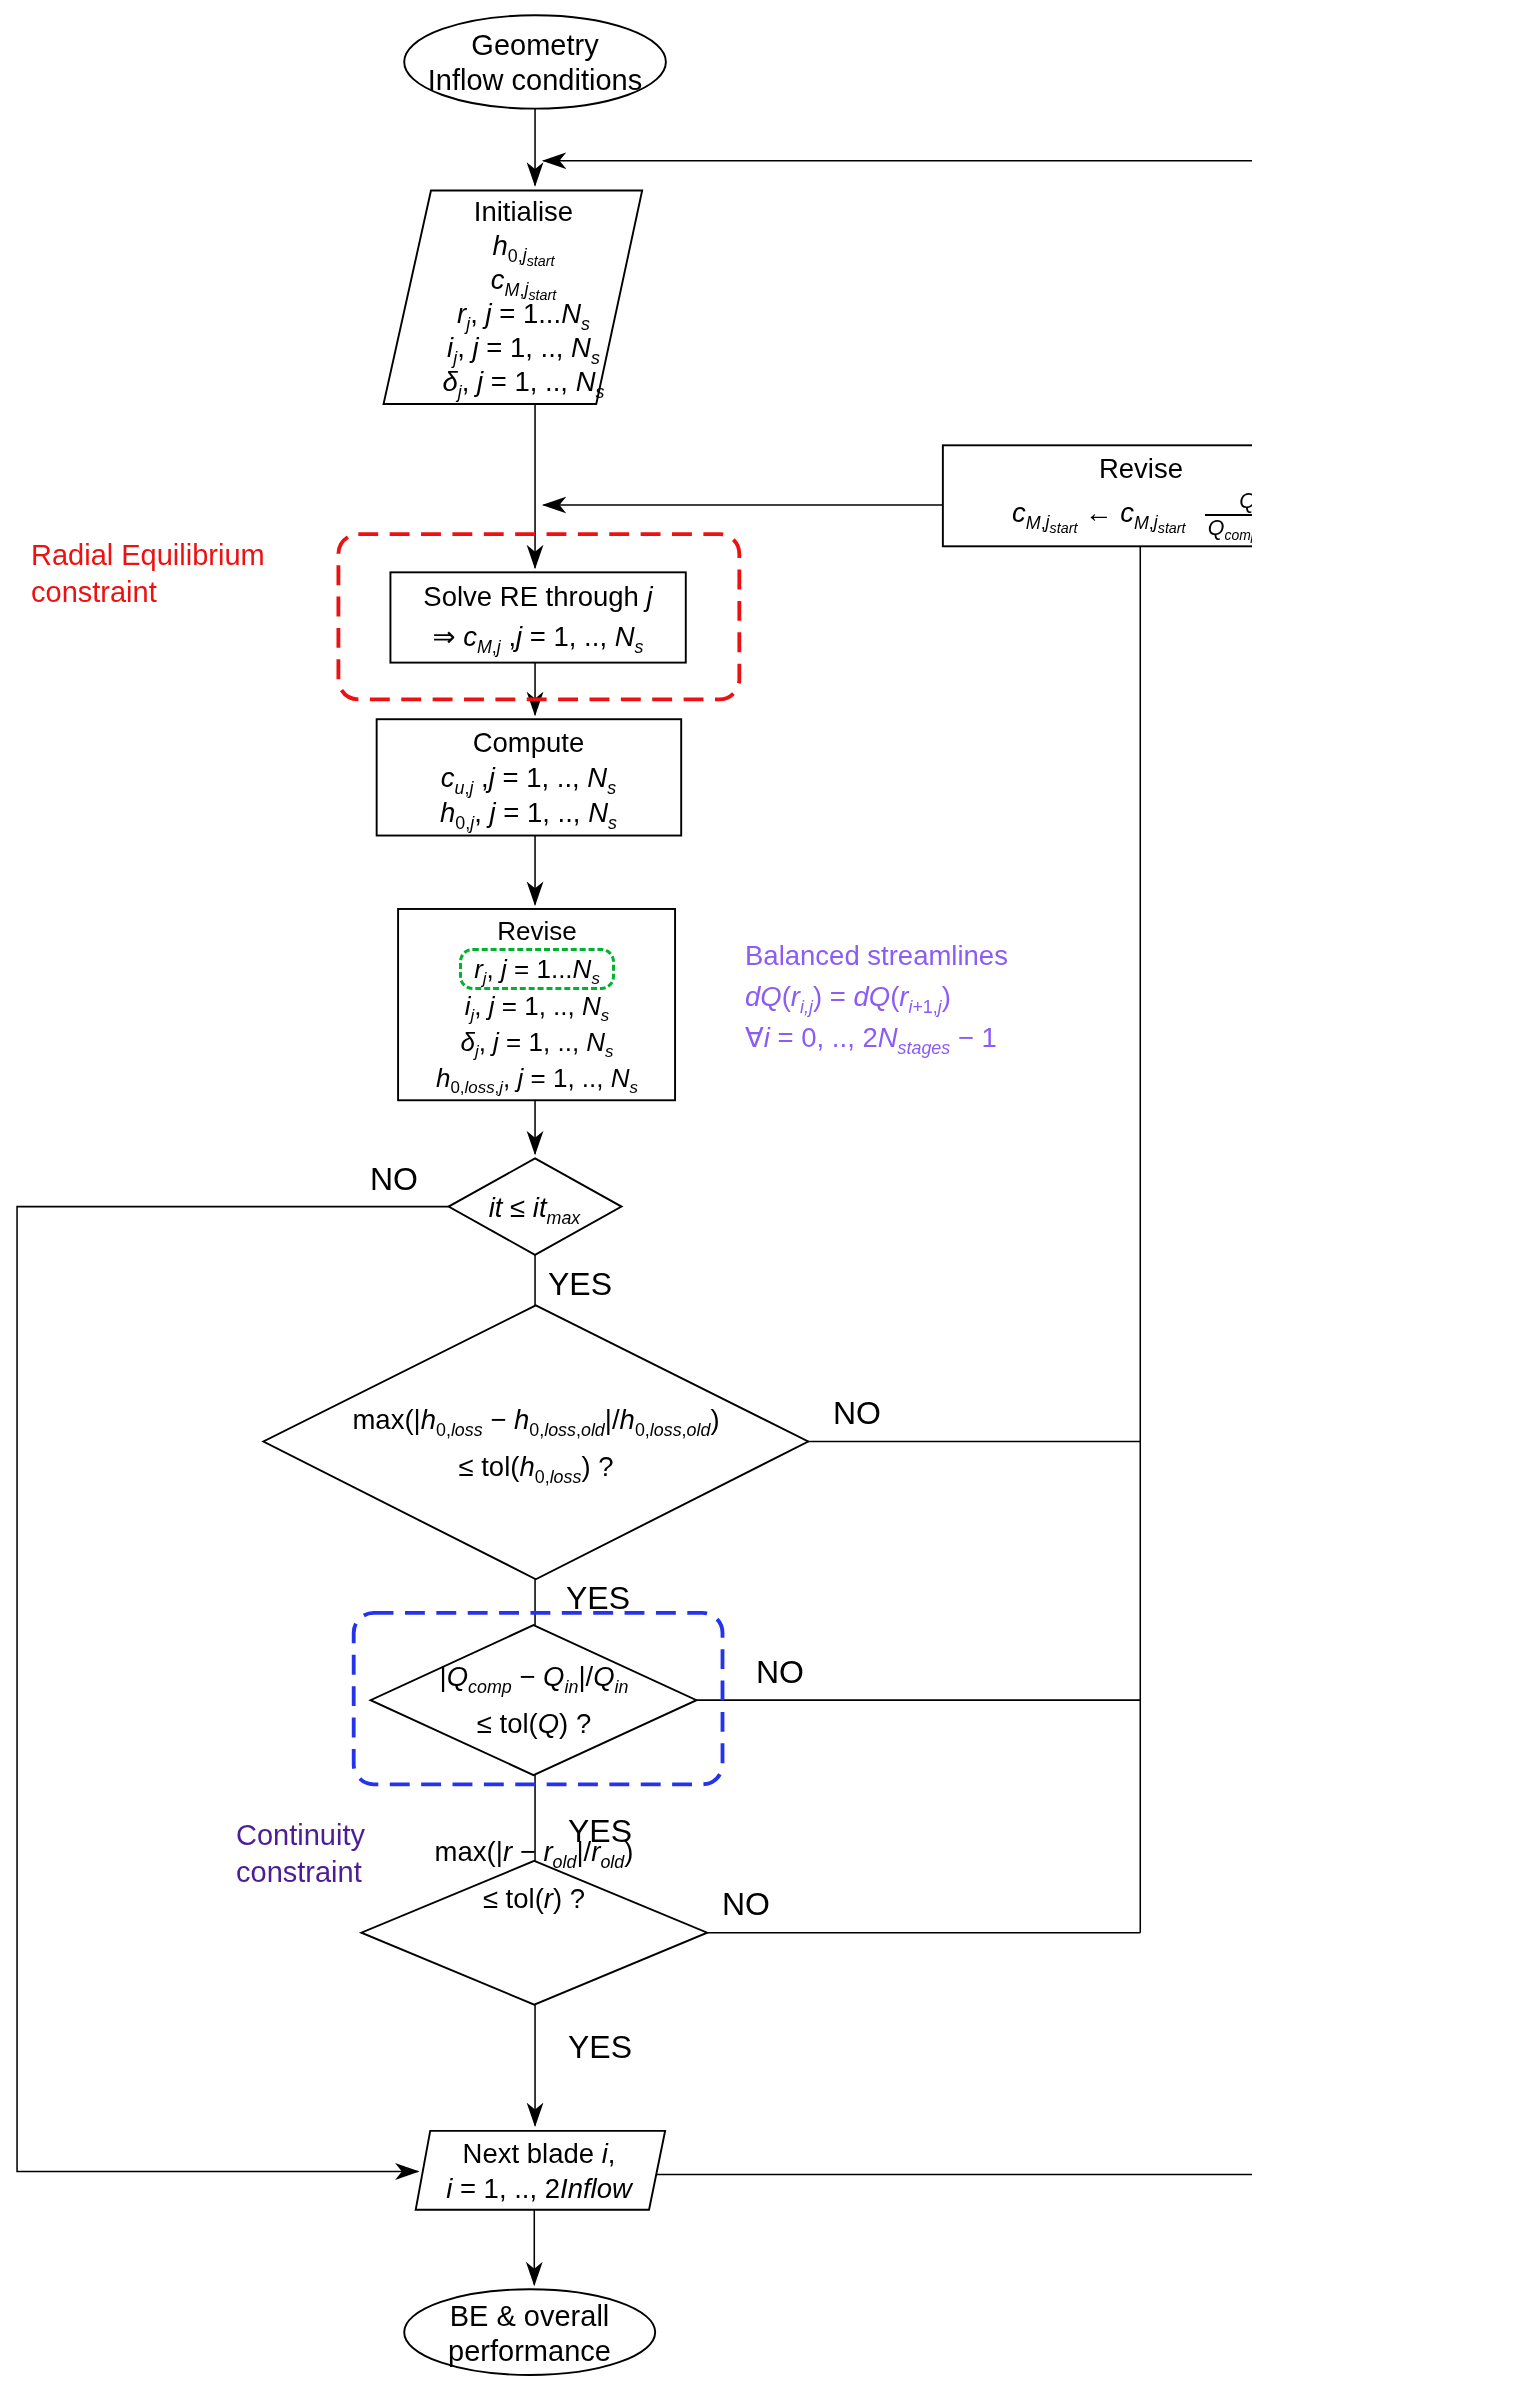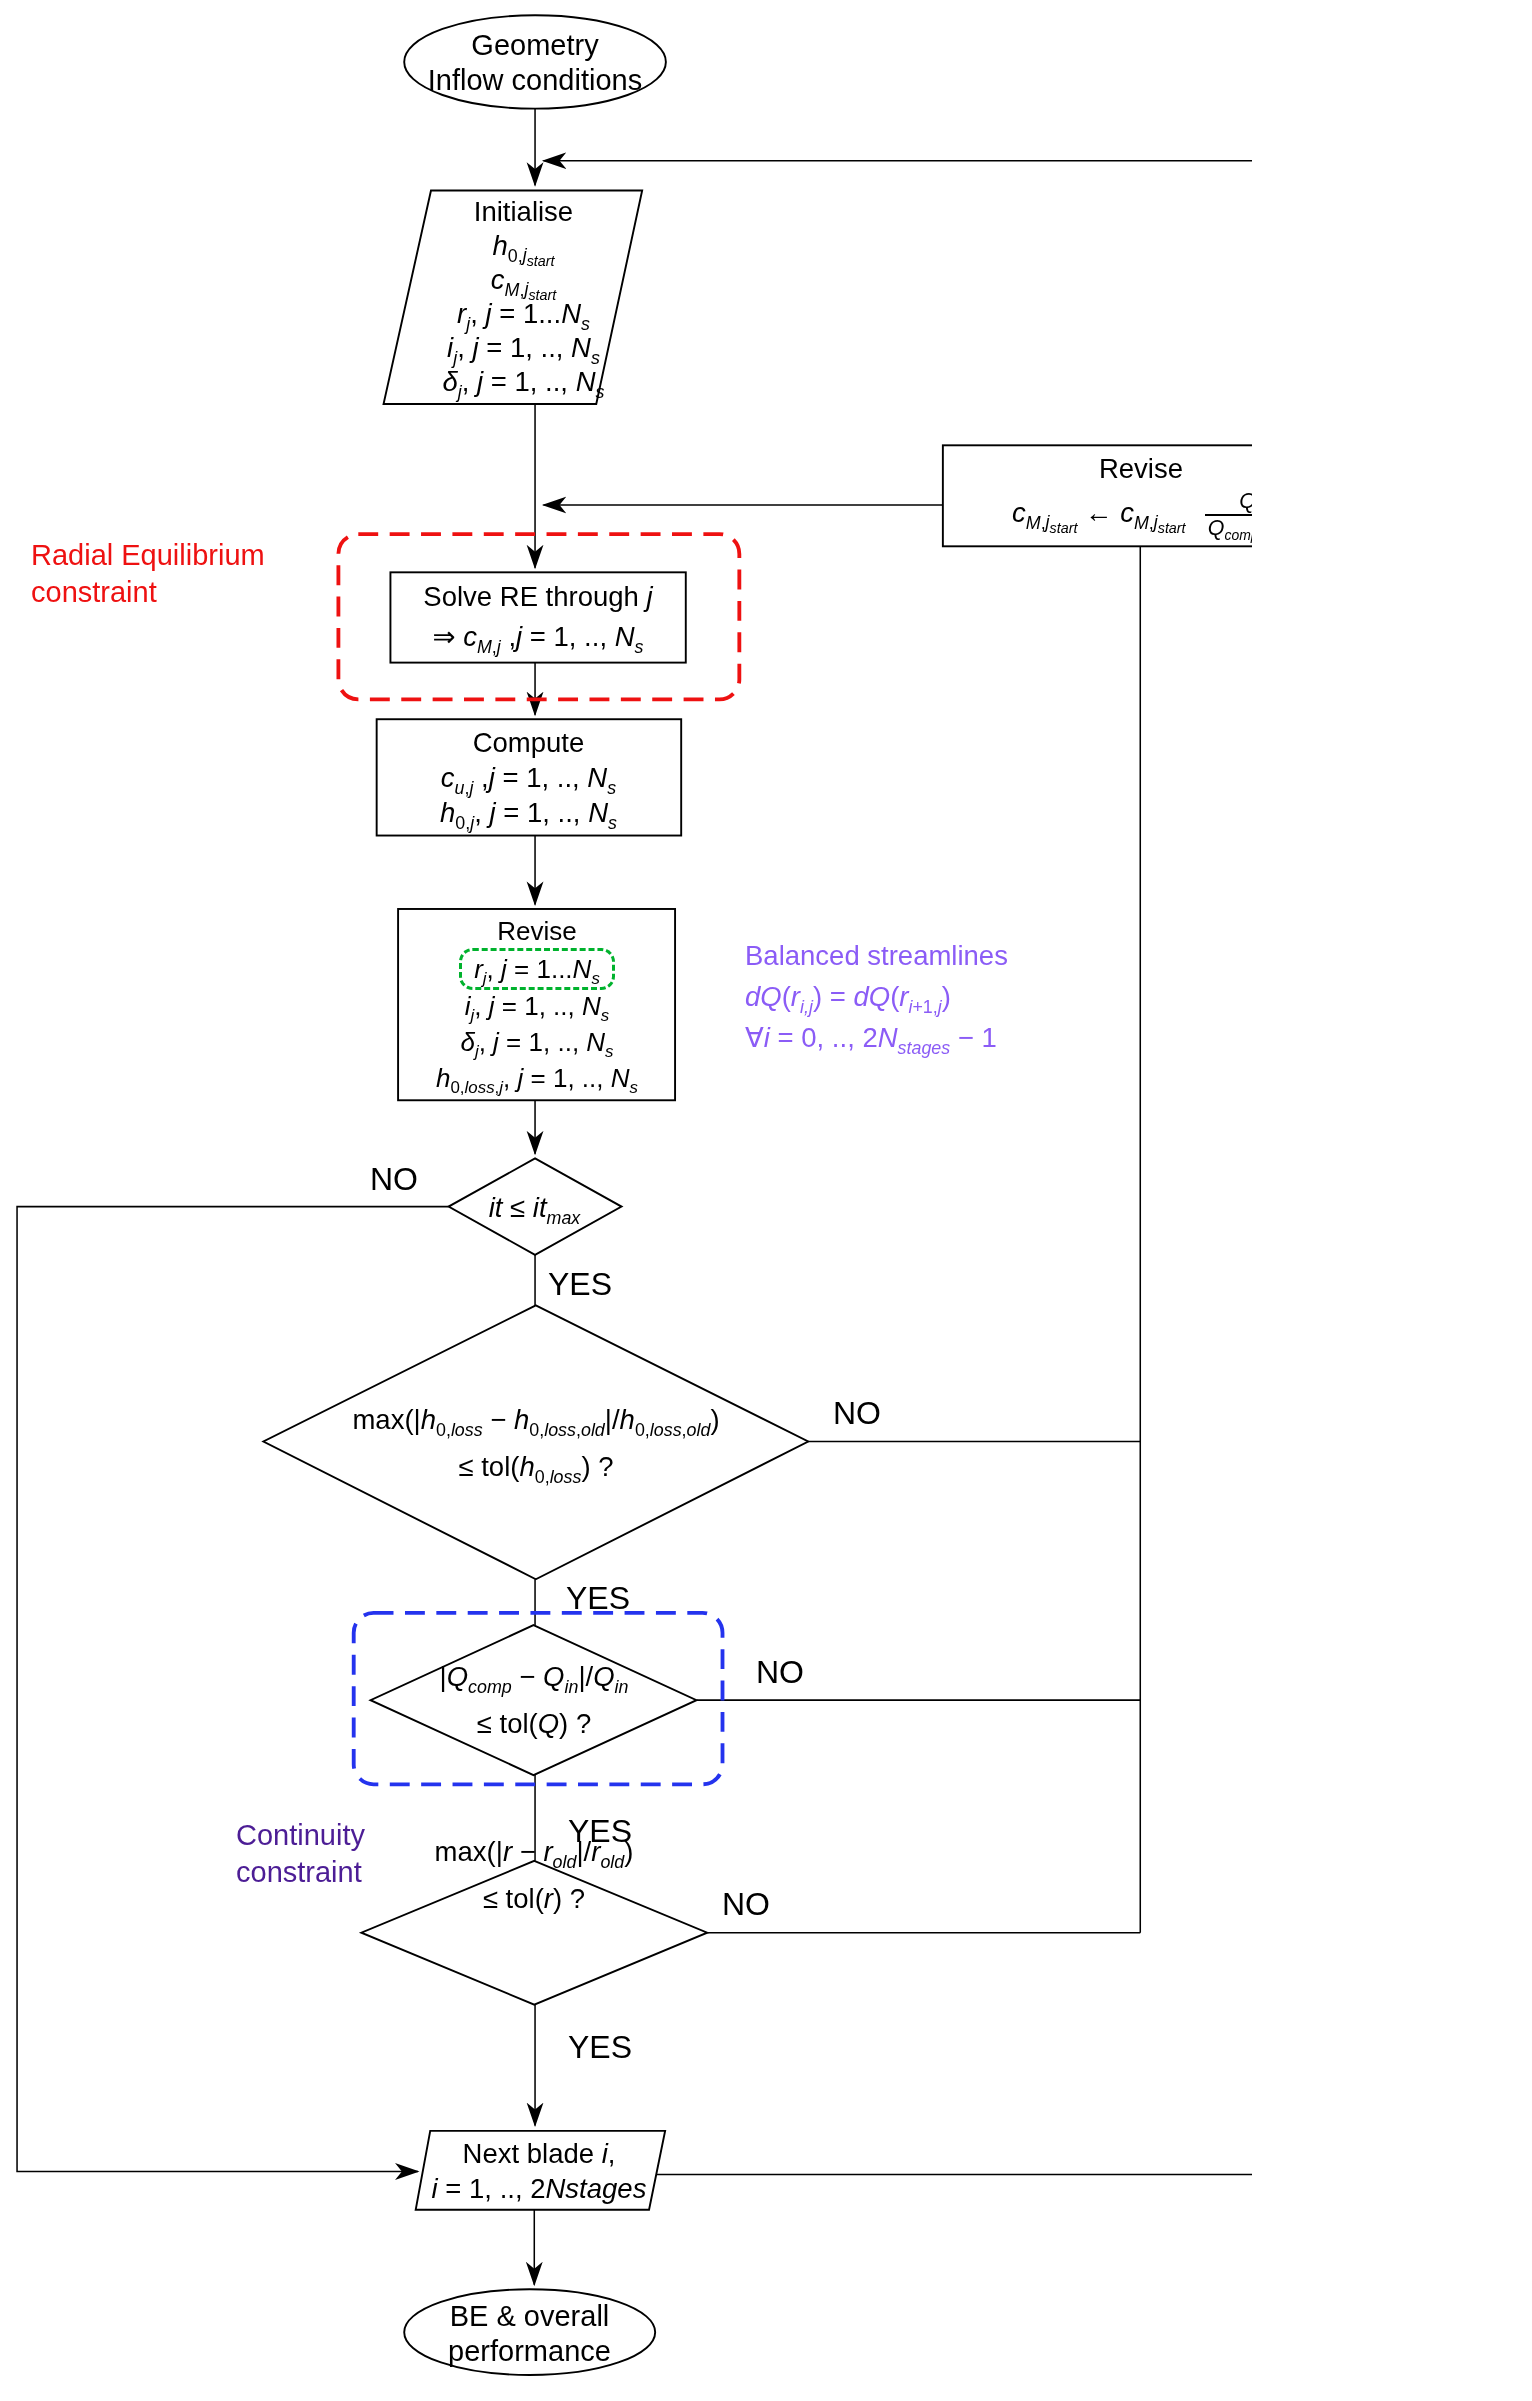--- a/index.html
+++ b/index.html
@@ -147,21 +147,21 @@
     <span class="ln">constraint</span>
   </div>
 
   <div class="txt" style="left:361px;top:1823px;width:346px;height:104px;line-height:47px;">
     <span class="ln">max(|<i>r</i> − <i>r<sub>old</sub></i>|/<i>r<sub>old</sub></i>)</span>
     <span class="ln">≤ tol(<i>r</i>) ?</span>
   </div>
 
   <div class="txt" style="left:419px;top:2135px;width:240px;height:72px;">
     <span class="ln">Next blade <i>i</i>,</span>
-    <span class="ln"><i>i</i> = 1, .., 2<i>Nstages</i></span>
+    <span class="ln"><i>i</i> = 1, .., 2<i>Inflow</i></span>
   </div>
 
   <div class="txt" style="left:404px;top:2293px;width:251px;height:81px;font-size:29px;">
     <span class="ln">BE &amp; overall</span>
     <span class="ln">performance</span>
   </div>
 
   <div class="lbl" style="left:370px;top:1162px;">NO</div>
   <div class="lbl" style="left:548px;top:1267px;">YES</div>
   <div class="lbl" style="left:833px;top:1396px;">NO</div>

